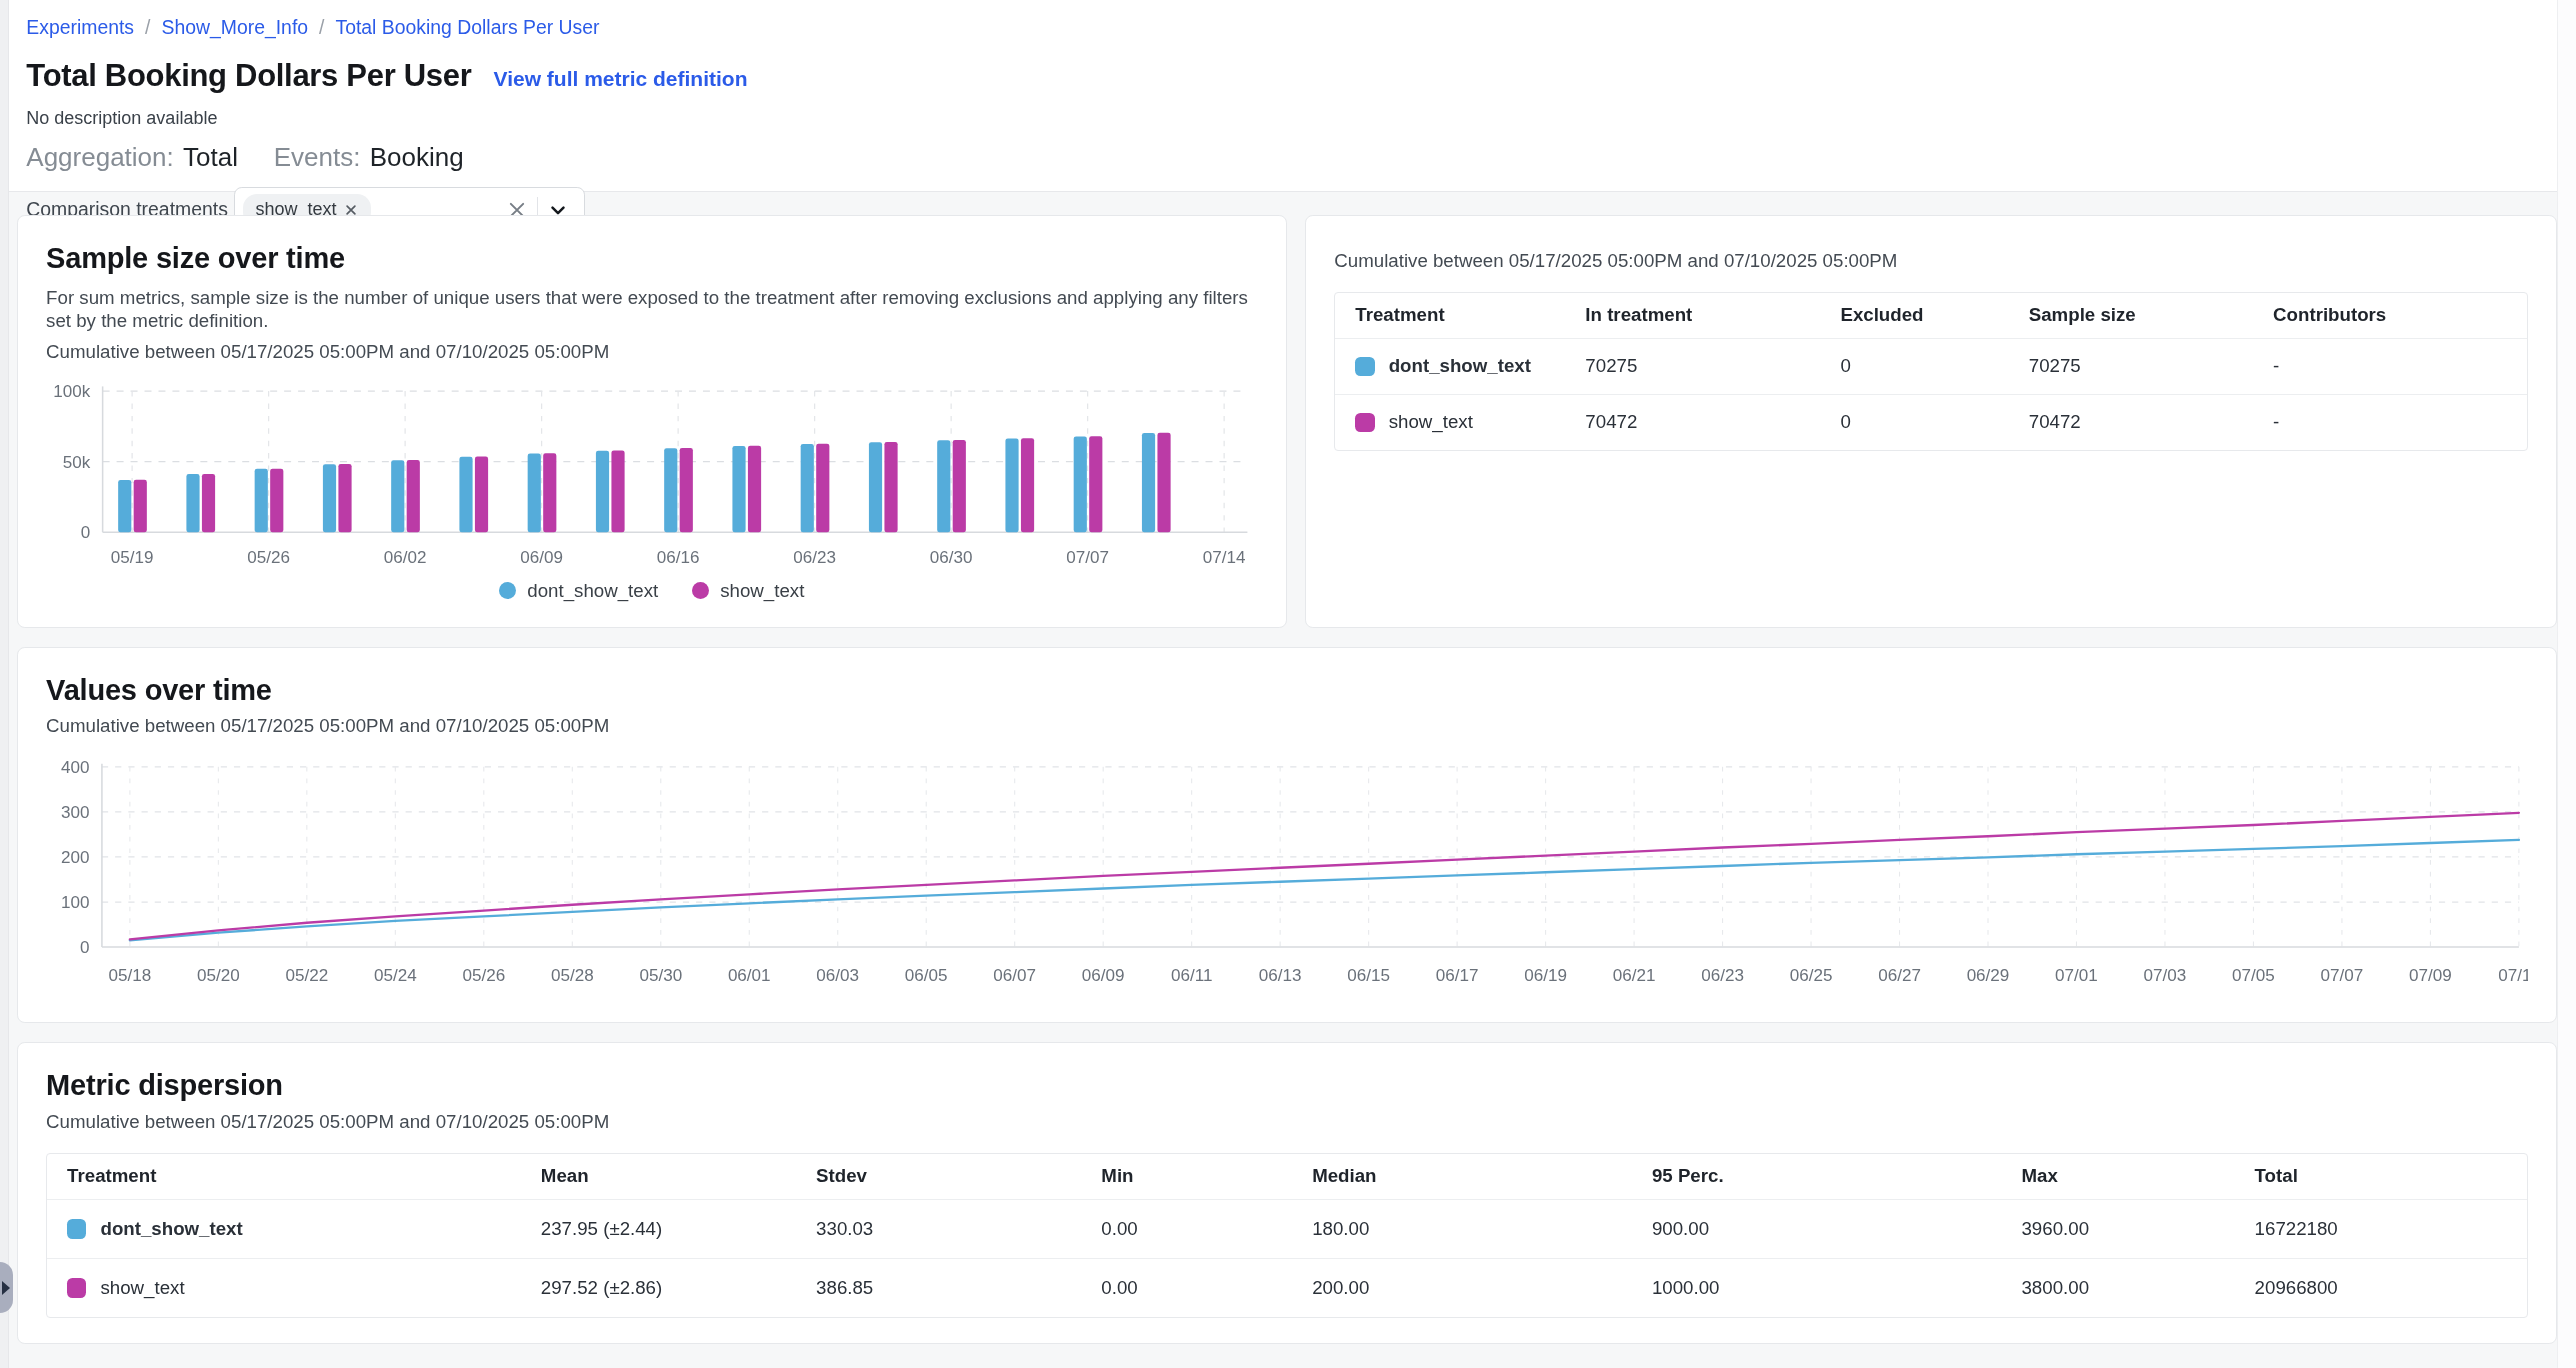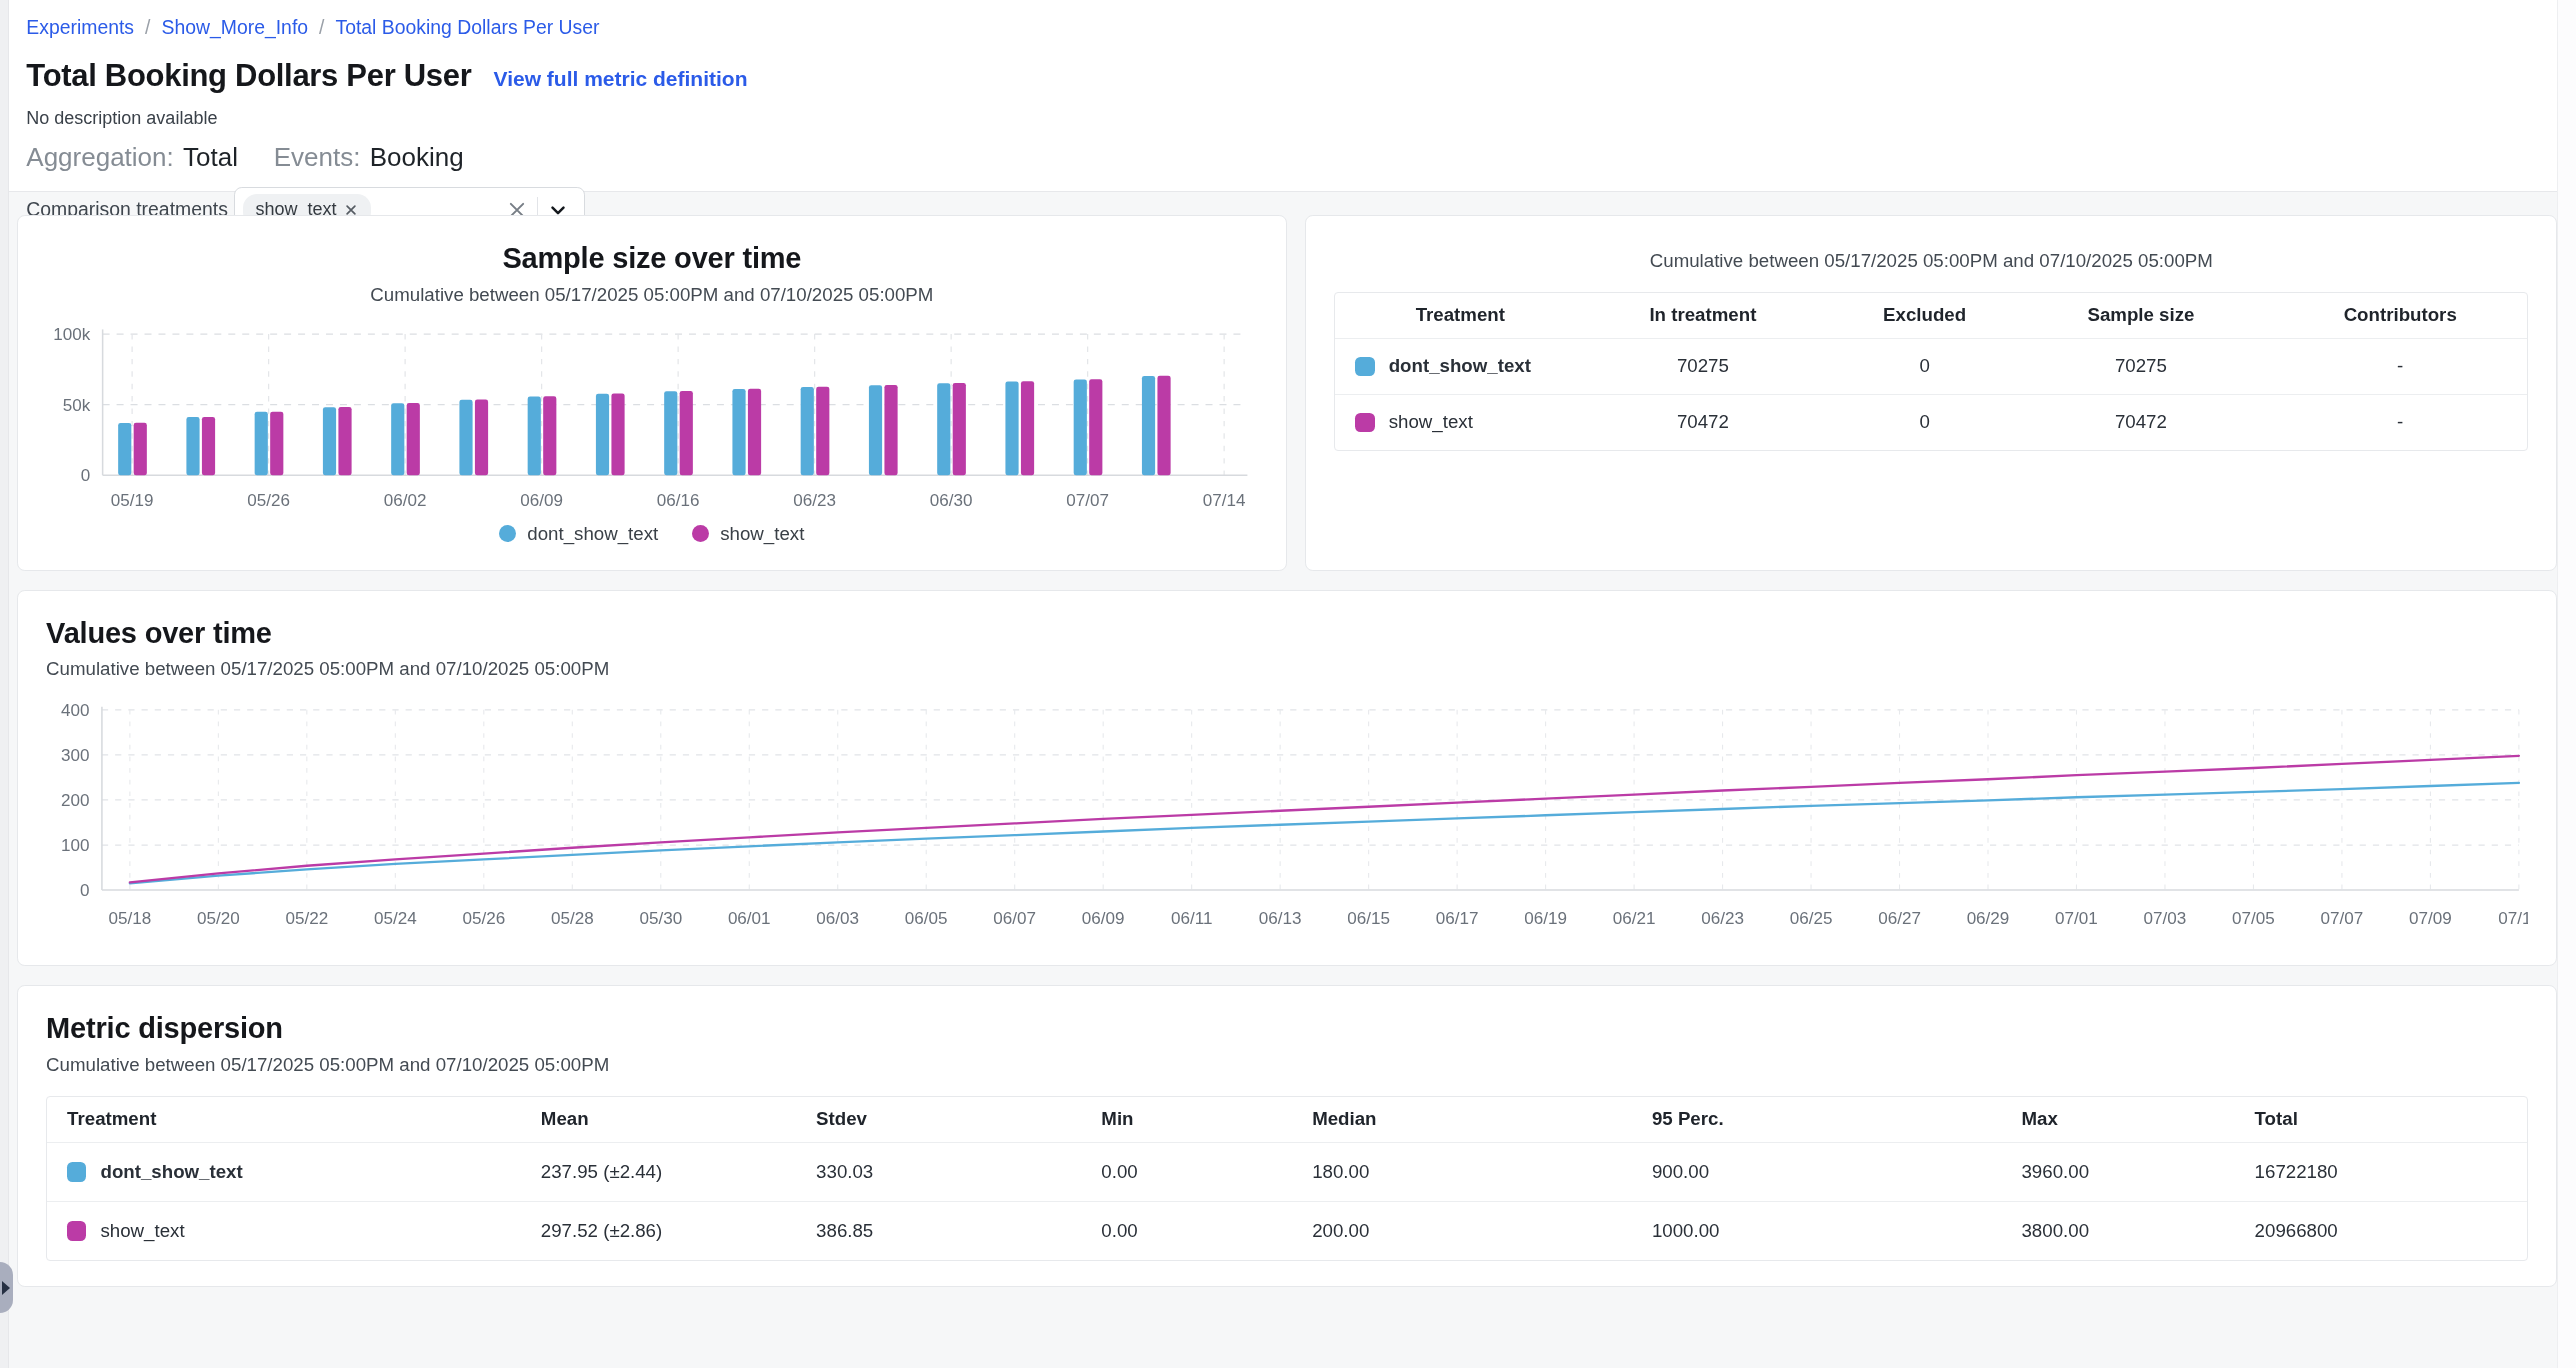--- a/index.html
+++ b/index.html
@@ -43,21 +43,21 @@
   .icon-btn { display:flex; align-items:center; justify-content:center; width:31px; height:31px; cursor:pointer; }
   .v-divider { width:0.8px; height:25px; background:#E2E4E8; margin:0 4.7px; }
   .header-right { margin-left:auto; display:flex; align-items:center; gap:23px; }
   .last-calc { font-size:18.7px; color:#6E747C; }
   .summarize-btn { display:flex; align-items:center; gap:11px; border:1.6px solid #2563EB; border-radius:7px;
                    background:#fff; padding:7.8px 18.7px; font-size:20px; font-weight:700; color:#2457E6;
                    font-family:"Liberation Sans",sans-serif; cursor:pointer; }
 
   
   .content { padding:23px 0 0 7.8px; }
-  .row1 { display:grid; grid-template-columns:1.014fr 1fr; gap:18.7px;text-align:center; }
+  .row1 { display:grid; grid-template-columns:1.014fr 1fr; gap:18.7px; }
   .card { background:#fff; border:0.8px solid #E6E8EB; border-radius:7.8px; padding:25px 28px; }
   .rowN { margin-top:18.7px; }
   h2 { font-size:29px; line-height:34px; font-weight:700; color:#15171B; letter-spacing:-0.2px; }
   .card-desc { margin-top:11px; font-size:18.7px; line-height:23px; color:#434A52; }
   .card-sub  { margin-top:7.8px; font-size:18.7px; line-height:23px; color:#434A52; }
 
   svg text { font-family:"Liberation Sans", sans-serif; }
 
   .legend { margin-top:6.2px; display:flex; justify-content:center; gap:34px; align-items:center; }
   .legend-item { display:flex; align-items:center; gap:11px; font-size:18.7px; color:#3A4047; }
@@ -138,20 +138,21 @@
 
     </div>
   </div>
 
   <div class="content">
 
     <div class="row1">
 
       <div class="card">
         <h2>Sample size over time</h2>
+        <div class="card-desc">For sum metrics, sample size is the number of unique users that were exposed to the treatment after removing exclusions and applying any filters set by the metric definition.</div>
         <div class="card-sub">Cumulative between 05/17/2025 05:00PM and 07/10/2025 05:00PM</div>
         <svg id="bar-chart" width="100%" height="197" viewBox="0 0 1560 254" preserveAspectRatio="xMidYMid meet" style="margin-top:11px;">
             <text x="56" y="212" text-anchor="end" font-size="22" fill="#6A717A">0</text>
             <line x1="72" y1="113" x2="1548" y2="113" stroke="#DBDEE2" stroke-width="1.6" stroke-dasharray="9 9"></line>
             <text x="56" y="121" text-anchor="end" font-size="22" fill="#6A717A">50k</text>
             <line x1="72" y1="22" x2="1548" y2="22" stroke="#DBDEE2" stroke-width="1.6" stroke-dasharray="9 9"></line>
             <text x="56" y="30" text-anchor="end" font-size="22" fill="#6A717A">100k</text>
             <line x1="110" y1="22" x2="110" y2="204" stroke="#E4E6E9" stroke-width="1.6" stroke-dasharray="7 9"></line>
             <text x="110" y="244" text-anchor="middle" font-size="22" fill="#6A717A">05/19</text>
             <line x1="286" y1="22" x2="286" y2="204" stroke="#E4E6E9" stroke-width="1.6" stroke-dasharray="7 9"></line>

